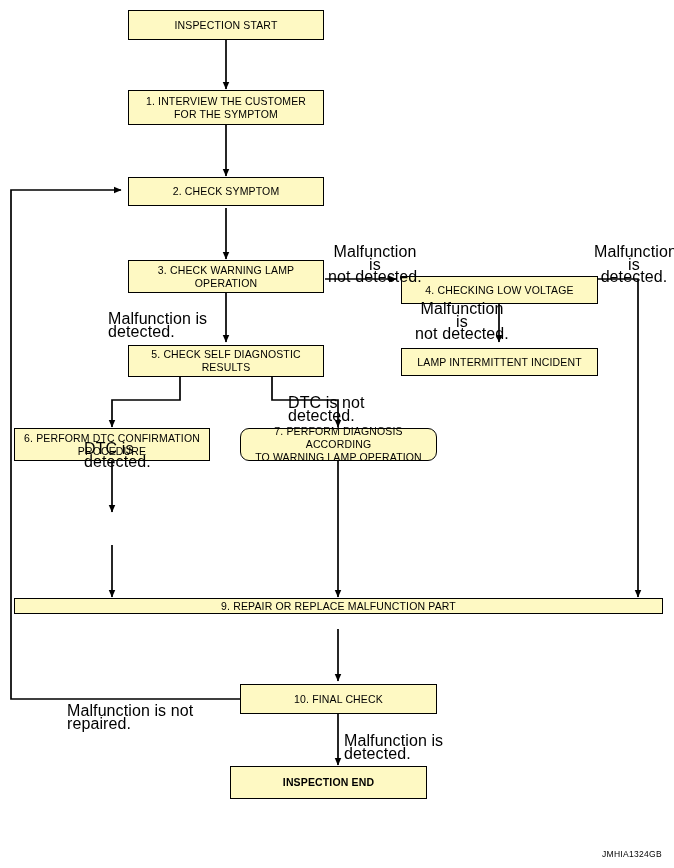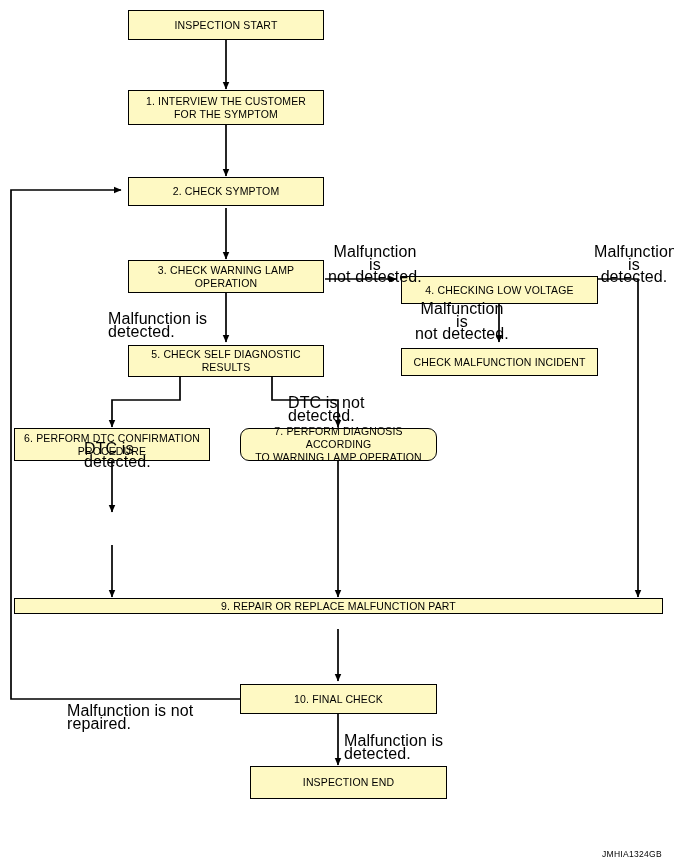--- a/index.html
+++ b/index.html
@@ -111,37 +111,37 @@
   <div class="node" style="left:128px; top:90px; width:196px; height:35px; white-space:pre-line;">1. INTERVIEW THE CUSTOMER
 FOR THE SYMPTOM</div>
 
   <div class="node" style="left:128px; top:177px; width:196px; height:29px;">2. CHECK SYMPTOM</div>
 
   <div class="node" style="left:128px; top:260px; width:196px; height:33px; white-space:pre-line;">3. CHECK WARNING LAMP
 OPERATION</div>
 
   <div class="node" style="left:401px; top:260px; width:197px; height:28px;margin-top:16px;">4. CHECKING LOW VOLTAGE</div>
 
-  <div class="node" style="left:401px; top:348px; width:197px; height:28px;">CHECK MALFUNCTION INCIDENT</div>
+  <div class="node" style="left:401px; top:348px; width:197px; height:28px;">LAMP INTERMITTENT INCIDENT</div>
 
   <div class="node" style="left:128px; top:345px; width:196px; height:32px; white-space:pre-line;">5. CHECK SELF DIAGNOSTIC
 RESULTS</div>
 
   <div class="node" style="left:14px; top:428px; width:196px; height:33px; white-space:pre-line;">6. PERFORM DTC CONFIRMATION
 PROCEDURE</div>
 
   <div class="node" style="left:240px; top:428px; width:197px; height:33px; white-space:pre-line;border-radius:9px;">7. PERFORM DIAGNOSIS ACCORDING
 TO WARNING LAMP OPERATION</div>
 
 
   <div class="node" style="left:14px; top:598px; width:649px; height:16px;text-align:center;">9. REPAIR OR REPLACE MALFUNCTION PART</div>
 
   <div class="node" style="left:240px; top:684px; width:197px; height:30px;">10. FINAL CHECK</div>
 
-  <div class="node" style="left:250px; top:766px; width:197px; height:33px;">INSPECTION END</div>
+  <div class="node" style="left:230px; top:766px; width:197px; height:33px;font-weight:bold;">INSPECTION END</div>
 
   <div class="edge-label" style="left:328px; top:246px; width:94px;">Malfunction is
 not detected.</div>
 
   <div class="edge-label left" style="left:108px; top:313px; width:140px;">Malfunction is detected.</div>
 
   <div class="edge-label" style="left:594px; top:246px; width:80px;">Malfunction is
 detected.</div>
 
   <div class="edge-label" style="left:415px; top:303px; width:94px;">Malfunction is

